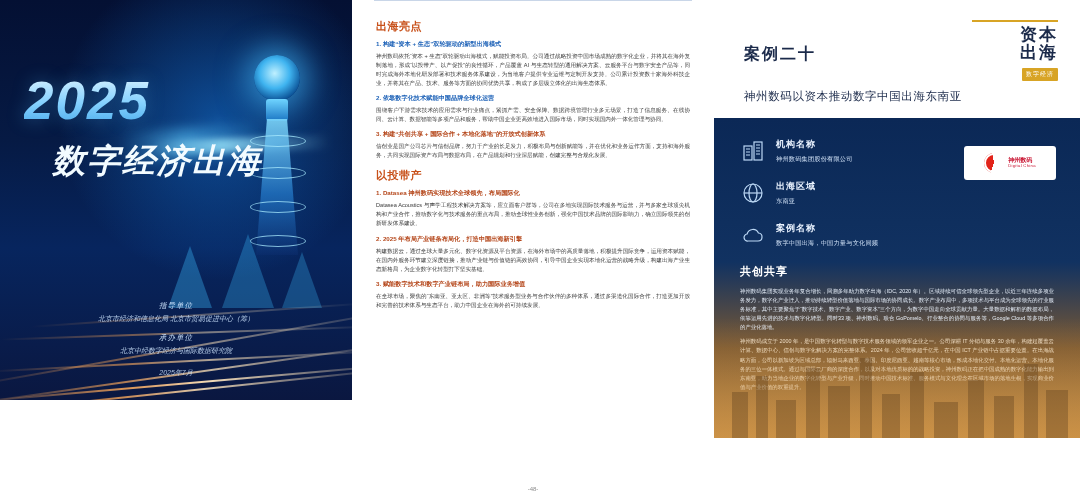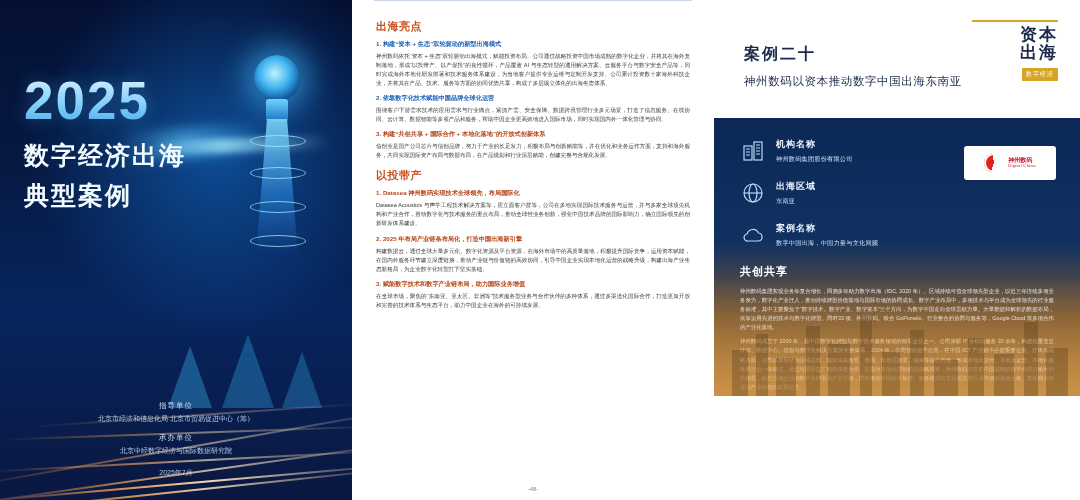--- a/index.html
+++ b/index.html
@@ -5,26 +5,27 @@
   html,body{margin:0;padding:0;}
   body{
     width:1080px;height:500px;overflow:hidden;
     font-family:"Liberation Sans","DejaVu Sans",sans-serif;
     background:#ffffff;
   }
   .page{position:relative;width:1080px;height:500px;display:flex;}
 
   
   .cover{
-    position:relative;width:352px;height:500px;flex:0 0 352px;
+    position:relative;width:352px;height:400px;flex:0 0 352px;
     background:
       radial-gradient(circle at 62% 30%, rgba(20,120,220,0.55) 0%, rgba(6,25,70,0.0) 45%),
       linear-gradient(180deg,#041033 0%,#061a44 35%,#07255e 62%,#0a1740 100%);
     overflow:hidden;
     color:#fff;
+    font-style:italic;
   }
   
   .cover .beam{
     position:absolute;left:118px;top:128px;width:150px;height:30px;
     background:linear-gradient(90deg, rgba(90,200,255,0.0) 0%, rgba(90,200,255,0.55) 45%, rgba(120,220,255,0.0) 100%);
     filter:blur(6px);transform:rotate(-4deg);
   }
   .cover .beam2{
     position:absolute;left:150px;top:138px;width:180px;height:14px;
     background:linear-gradient(90deg, rgba(140,225,255,0.0) 0%, rgba(160,235,255,0.75) 40%, rgba(160,235,255,0.0) 100%);
@@ -69,21 +70,21 @@
   .pyr.p2{left:222px;border-left:26px solid transparent;border-right:26px solid transparent;border-bottom:74px solid rgba(60,190,255,0.30);}
   .pyr.p3{left:282px;border-left:20px solid transparent;border-right:20px solid transparent;border-bottom:56px solid rgba(60,190,255,0.28);}
 
   .cover-title{position:absolute;left:24px;top:74px;z-index:5;}
   .cover-year{
     font-size:53px;font-weight:bold;letter-spacing:2px;line-height:1;
     background:linear-gradient(180deg,#eaf8ff 0%,#8fd6ff 55%,#4aa9ea 100%);
     -webkit-background-clip:text;background-clip:text;color:transparent;
     text-shadow:0 0 18px rgba(80,190,255,0.35);
   }
-  .cover-l1{font-size:25px;font-weight:bold;margin-top:12px;letter-spacing:2px;color:#f2fbff;}
+  .cover-l1{font-size:33px;font-weight:bold;margin-top:12px;letter-spacing:2px;color:#f2fbff;margin-left:28px;}
   .cover-l2{font-size:25px;font-weight:bold;margin-top:7px;letter-spacing:2px;color:#f2fbff;}
   .issue{
     margin-top:26px;display:inline-flex;align-items:center;gap:6px;
     border:1px solid rgba(150,220,255,0.75);border-radius:3px;padding:5px 11px;
     font-size:13px;color:#dff3ff;letter-spacing:1px;
     background:rgba(10,60,130,0.25);
   }
   .issue .bar{width:3px;height:14px;background:#63c8ff;display:inline-block;}
 
   .cover-foot{
@@ -118,35 +119,35 @@
 
   
   .casepage{
     position:relative;width:366px;height:500px;flex:1 1 auto;
     background:#ffffff;overflow:hidden;
   }
   .case-top{
     position:relative;height:118px;background:#ffffff;padding:44px 22px 0 30px;box-sizing:border-box;
   }
   .case-no{font-size:16px;font-weight:bold;color:#1b2a4a;letter-spacing:2px;}
-  .case-title{font-size:11.5px;color:#1b2a4a;margin-top:9px;letter-spacing:.6px;}
+  .case-title{font-size:11.5px;color:#1b2a4a;margin-top:24px;letter-spacing:.6px;}
   .zb-badge{
     position:absolute;right:22px;top:26px;text-align:right;
   }
   .zb-badge .zb1,.zb-badge .zb2{
     font-size:17px;font-weight:bold;color:#1b2a4a;line-height:1.05;letter-spacing:2px;
   }
   .zb-badge .seal{
     display:inline-block;margin-top:4px;background:#d8a425;color:#fff;font-size:6px;
     padding:2px 4px;letter-spacing:1px;border-radius:1px;
   }
   .gold-line{position:absolute;right:22px;top:20px;width:86px;height:2px;background:#d8a425;}
 
   .case-body{
-    position:relative;height:278px;
+    position:relative;height:320px;
     background:
       linear-gradient(180deg, rgba(11,40,86,0.97) 0%, rgba(13,48,98,0.95) 45%, rgba(120,85,45,0.80) 72%, rgba(196,142,72,0.85) 100%),
       linear-gradient(180deg,#0b2856,#c08a46);
     color:#fff;padding:20px 26px 0 26px;box-sizing:border-box;overflow:hidden;
   }
   .city{
     position:absolute;left:0;bottom:0;width:100%;height:120px;
     background:linear-gradient(0deg, rgba(210,150,70,0.55) 0%, rgba(160,110,55,0.0) 100%);
   }
   .city b{
@@ -204,21 +205,20 @@
       <i style="left:-10px;bottom:38px;width:400px;transform:rotate(-3deg);opacity:.7;"></i>
       <i style="left:-40px;bottom:52px;width:460px;transform:rotate(-10deg);opacity:.55;"></i>
       <i style="left:0px;bottom:66px;width:380px;transform:rotate(-2deg);opacity:.5;"></i>
       <i style="left:-30px;bottom:8px;width:430px;transform:rotate(-6deg);opacity:.9;"></i>
       <i style="left:30px;bottom:84px;width:340px;transform:rotate(-4deg);opacity:.35;"></i>
     </div>
 
     <div class="cover-title">
       <div class="cover-year">2025</div>
       <div class="cover-l1">数字经济出海</div>
-      <div class="cover-l2">典型案例</div>
     </div>
 
     <div class="cover-foot">
       <div class="lbl">指导单位</div>
       <div class="org">北京市经济和信息化局    北京市贸易促进中心（筹）</div>
       <div class="lbl">承办单位</div>
       <div class="org">北京中经数字经济与国际数据研究院</div>
       <div class="date">2025年7月</div>
     </div>
   </div>

